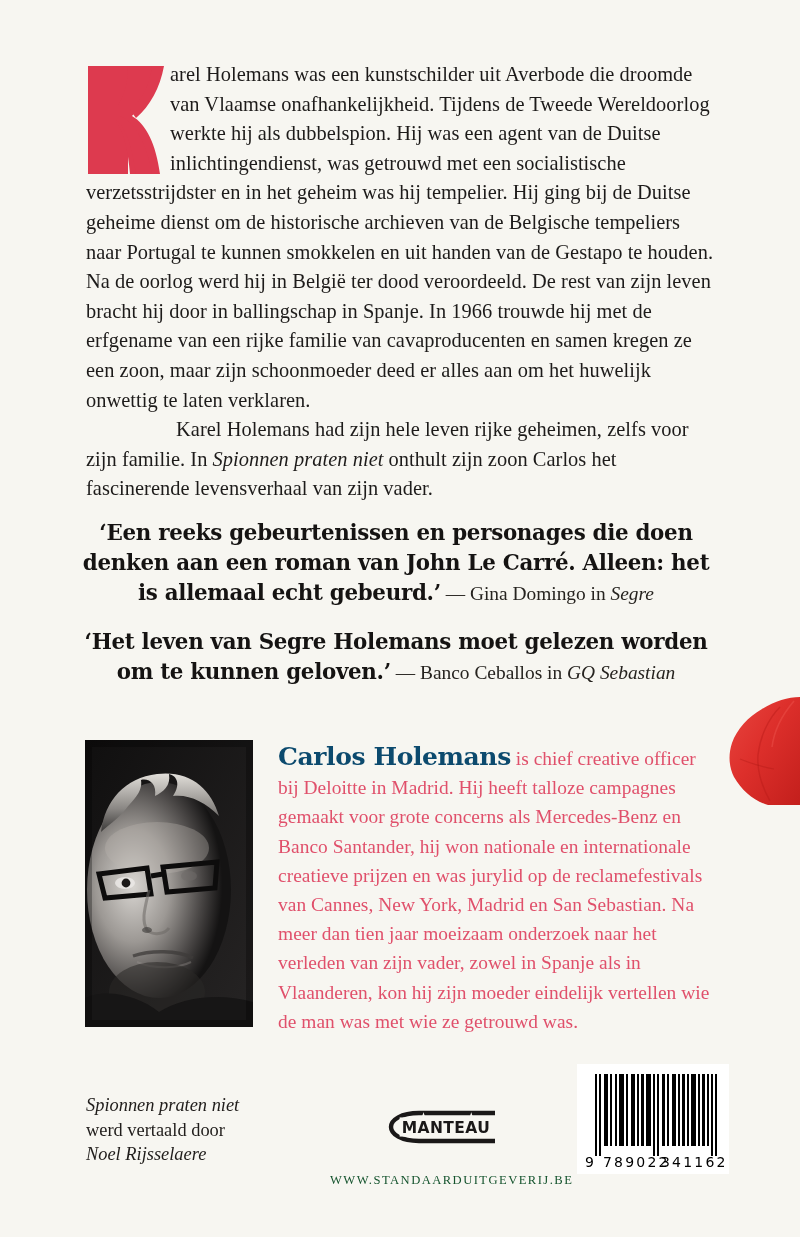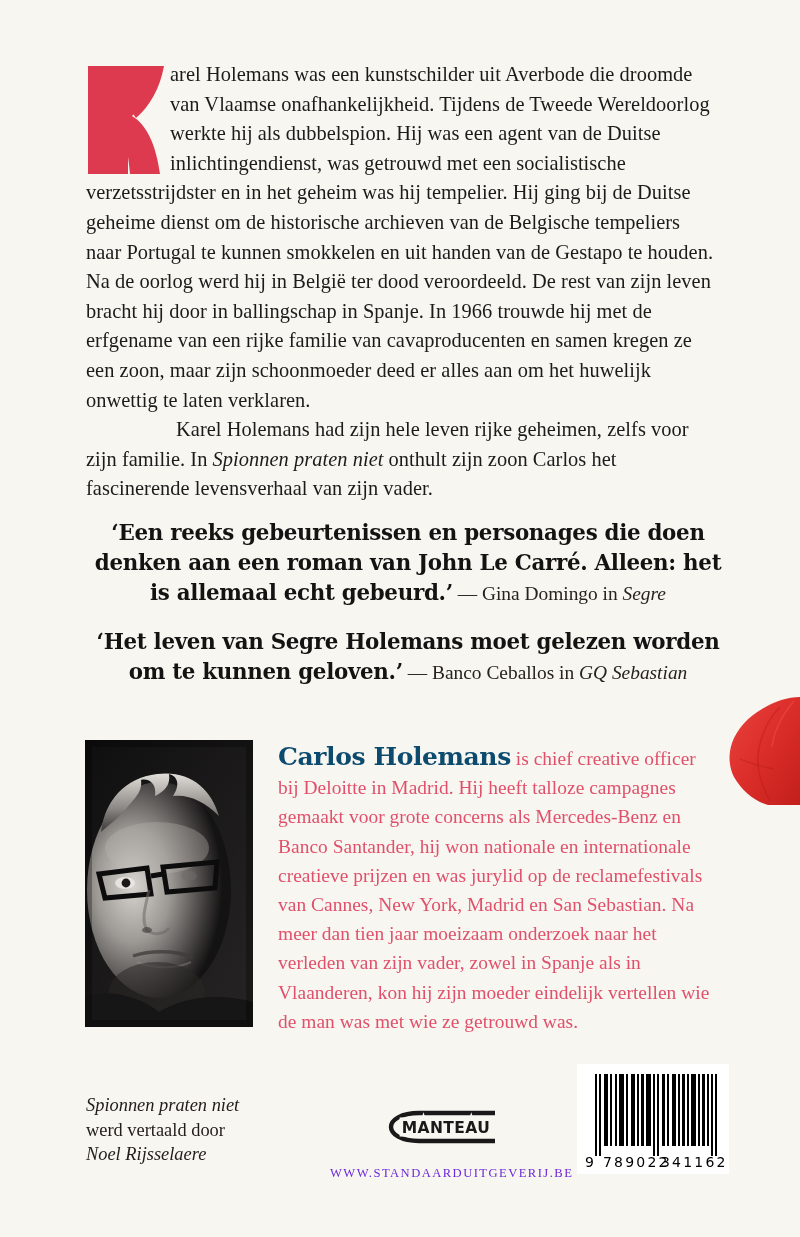--- a/index.html
+++ b/index.html
@@ -53,21 +53,21 @@
     width: 84px;
     height: 112px;
     margin: 4px 4px 0 0;
     shape-outside: polygon(0 0, 84px 0, 84px 112px, 0 112px);
   }
   .dropcap svg { display: block; }
 
   
   .quotes {
     position: absolute;
-    left: 88px;
+    left: 76px;
     top: 518px;
     width: 640px;
     text-align: center;
   }
   .quote-block { margin-bottom: 18px; }
   .quote-block:last-child { margin-bottom: 0; }
   .quote-text {
     font-family: "DejaVu Serif", "Liberation Serif", serif;
     font-weight: bold;
     font-size: 21.4px;
@@ -131,25 +131,25 @@
 
   .publisher {
     position: absolute;
     left: 330px;
     top: 1110px;
     width: 230px;
     text-align: center;
   }
   .logo-wrap { display: block; margin: 0 auto; }
   .pub-url {
-    margin-top: 18px;
+    margin-top: 25px;
     font-family: "Liberation Serif", serif;
     font-size: 12.6px;
     letter-spacing: 1.45px;
-    color: #6d28d9;
+    color: #14532d;
     white-space: nowrap;
   }
 
   .barcode {
     position: absolute;
     left: 577px;
     top: 1064px;
     width: 152px;
     height: 110px;
     background: #ffffff;

